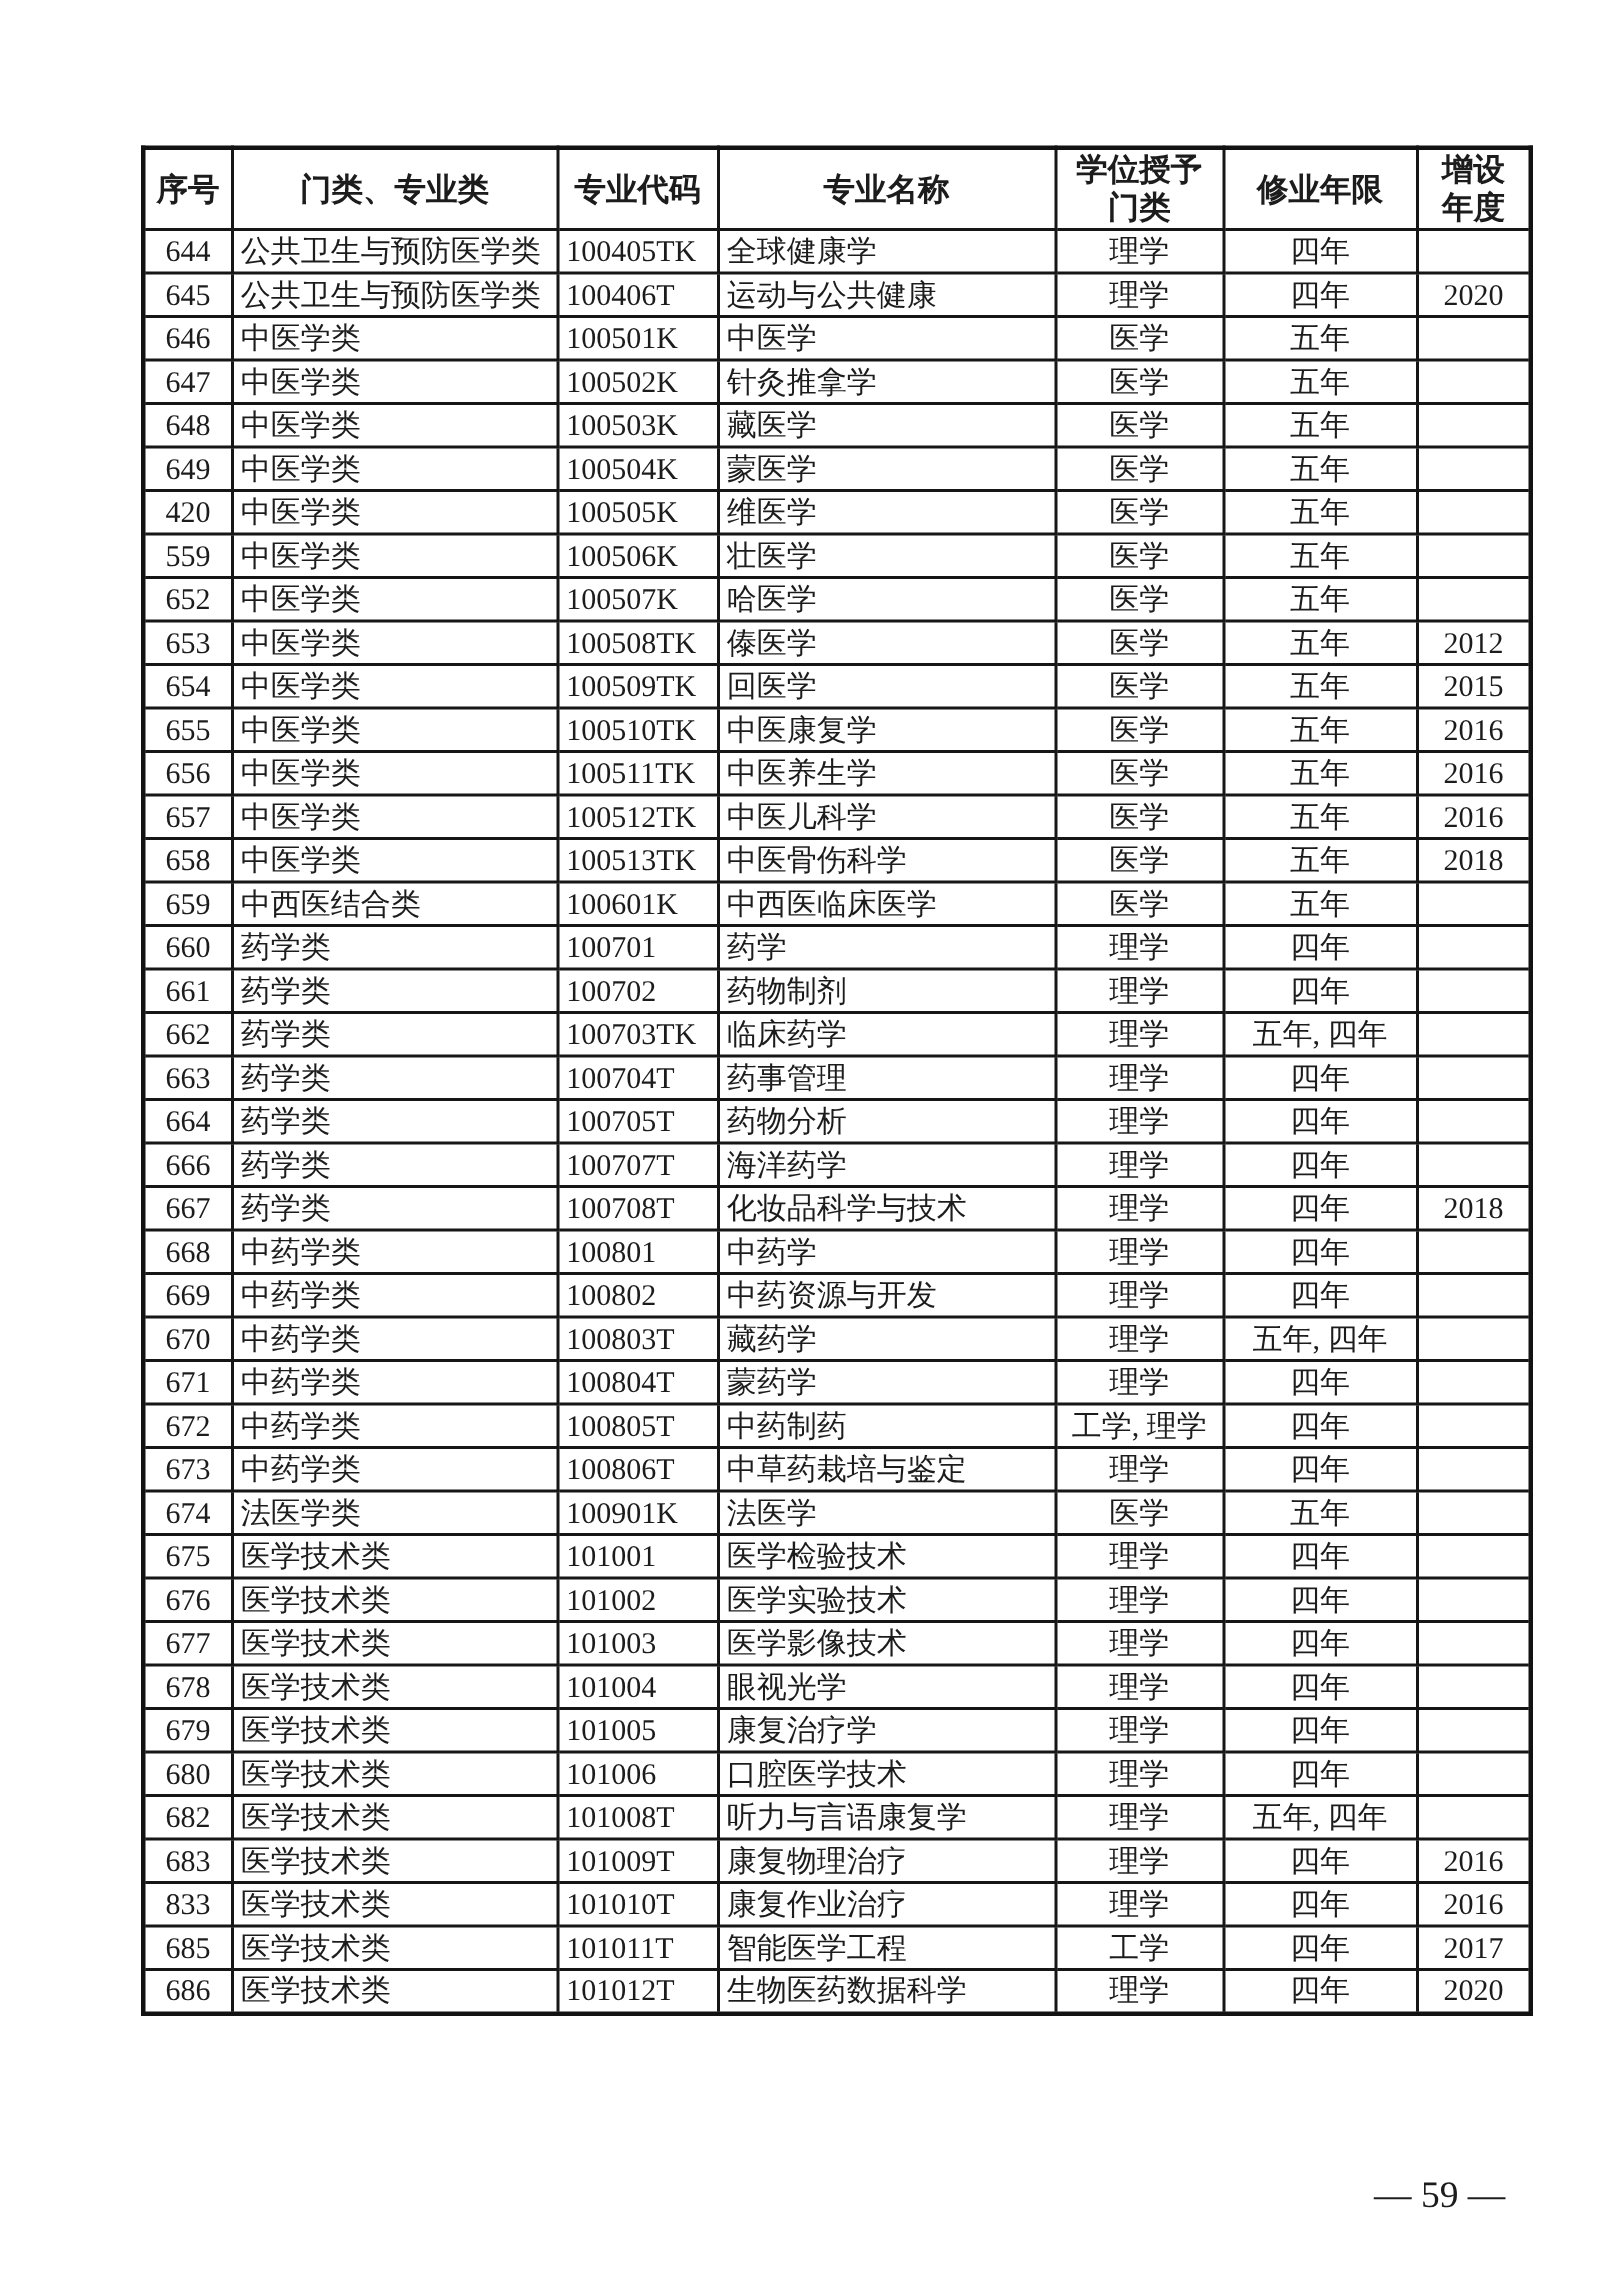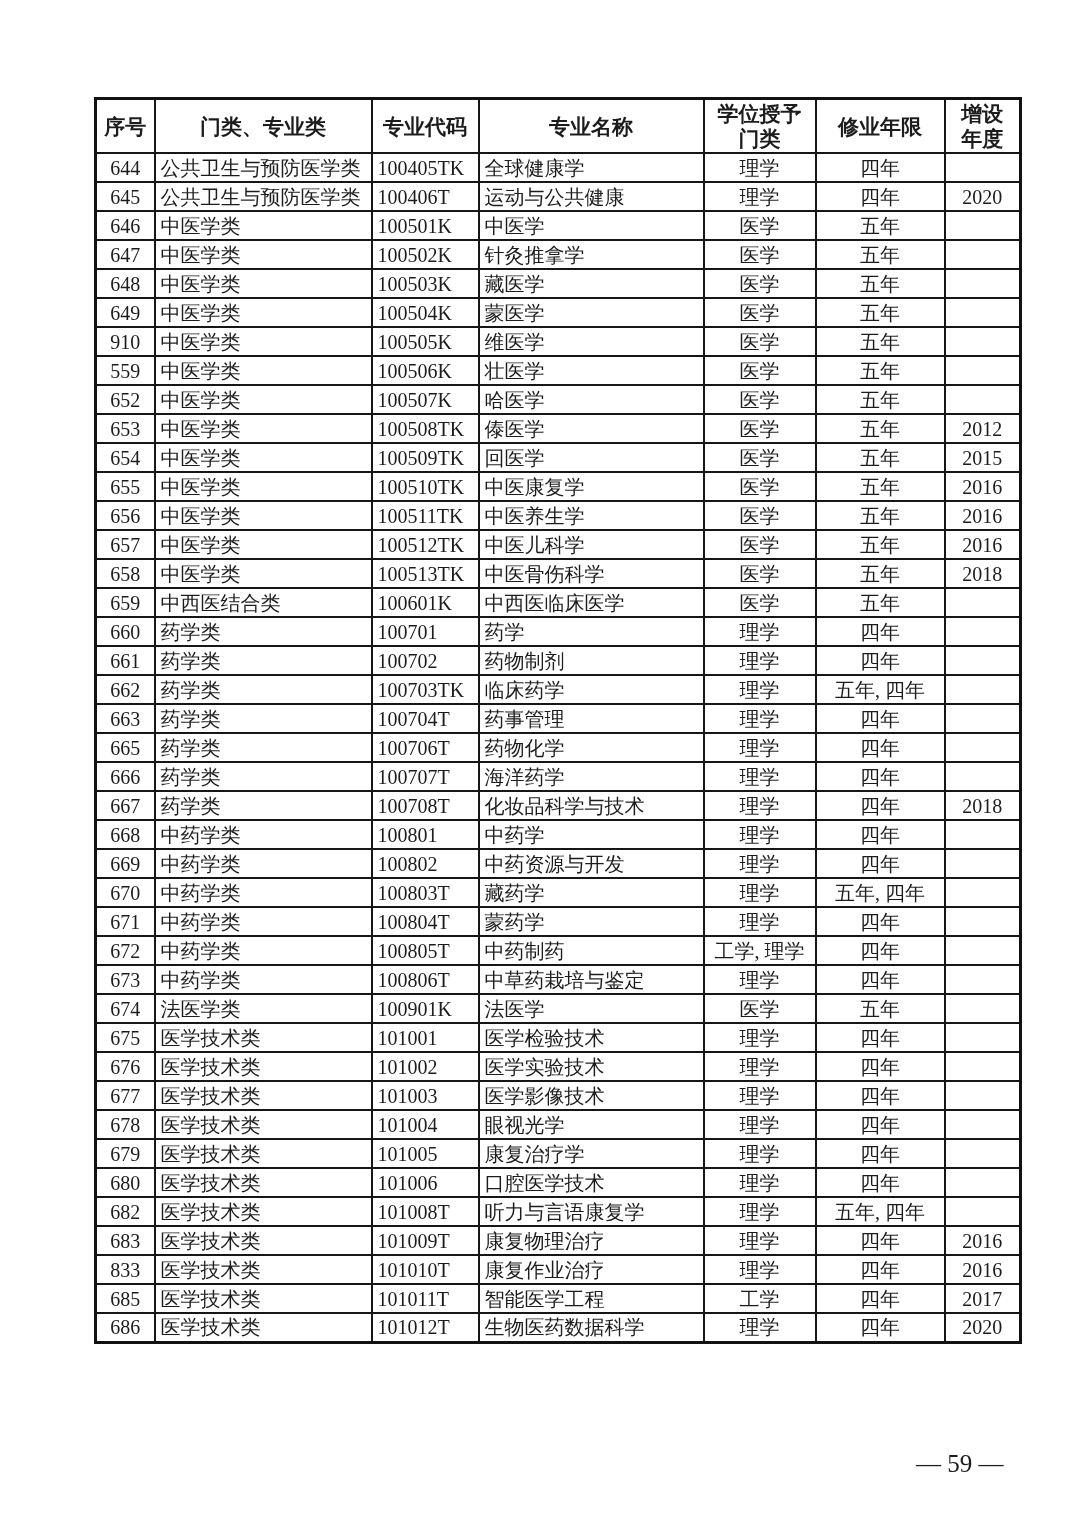--- a/index.html
+++ b/index.html
@@ -133,21 +133,21 @@
       <tr>
         <td class="ac">649</td>
         <td class="al">中医学类</td>
         <td class="al">100504K</td>
         <td class="al">蒙医学</td>
         <td class="ac">医学</td>
         <td class="ac">五年</td>
         <td class="ac"></td>
       </tr>
       <tr>
-        <td class="ac">910</td>
+        <td class="ac">420</td>
         <td class="al">中医学类</td>
         <td class="al">100505K</td>
         <td class="al">维医学</td>
         <td class="ac">医学</td>
         <td class="ac">五年</td>
         <td class="ac"></td>
       </tr>
       <tr>
         <td class="ac">559</td>
         <td class="al">中医学类</td>
@@ -259,24 +259,24 @@
       <tr>
         <td class="ac">663</td>
         <td class="al">药学类</td>
         <td class="al">100704T</td>
         <td class="al">药事管理</td>
         <td class="ac">理学</td>
         <td class="ac">四年</td>
         <td class="ac"></td>
       </tr>
       <tr>
-        <td class="ac">665</td>
-        <td class="al">药学类</td>
-        <td class="al">100706T</td>
-        <td class="al">药物化学</td>
+        <td class="ac">664</td>
+        <td class="al">药学类</td>
+        <td class="al">100705T</td>
+        <td class="al">药物分析</td>
         <td class="ac">理学</td>
         <td class="ac">四年</td>
         <td class="ac"></td>
       </tr>
       <tr>
         <td class="ac">666</td>
         <td class="al">药学类</td>
         <td class="al">100707T</td>
         <td class="al">海洋药学</td>
         <td class="ac">理学</td>

